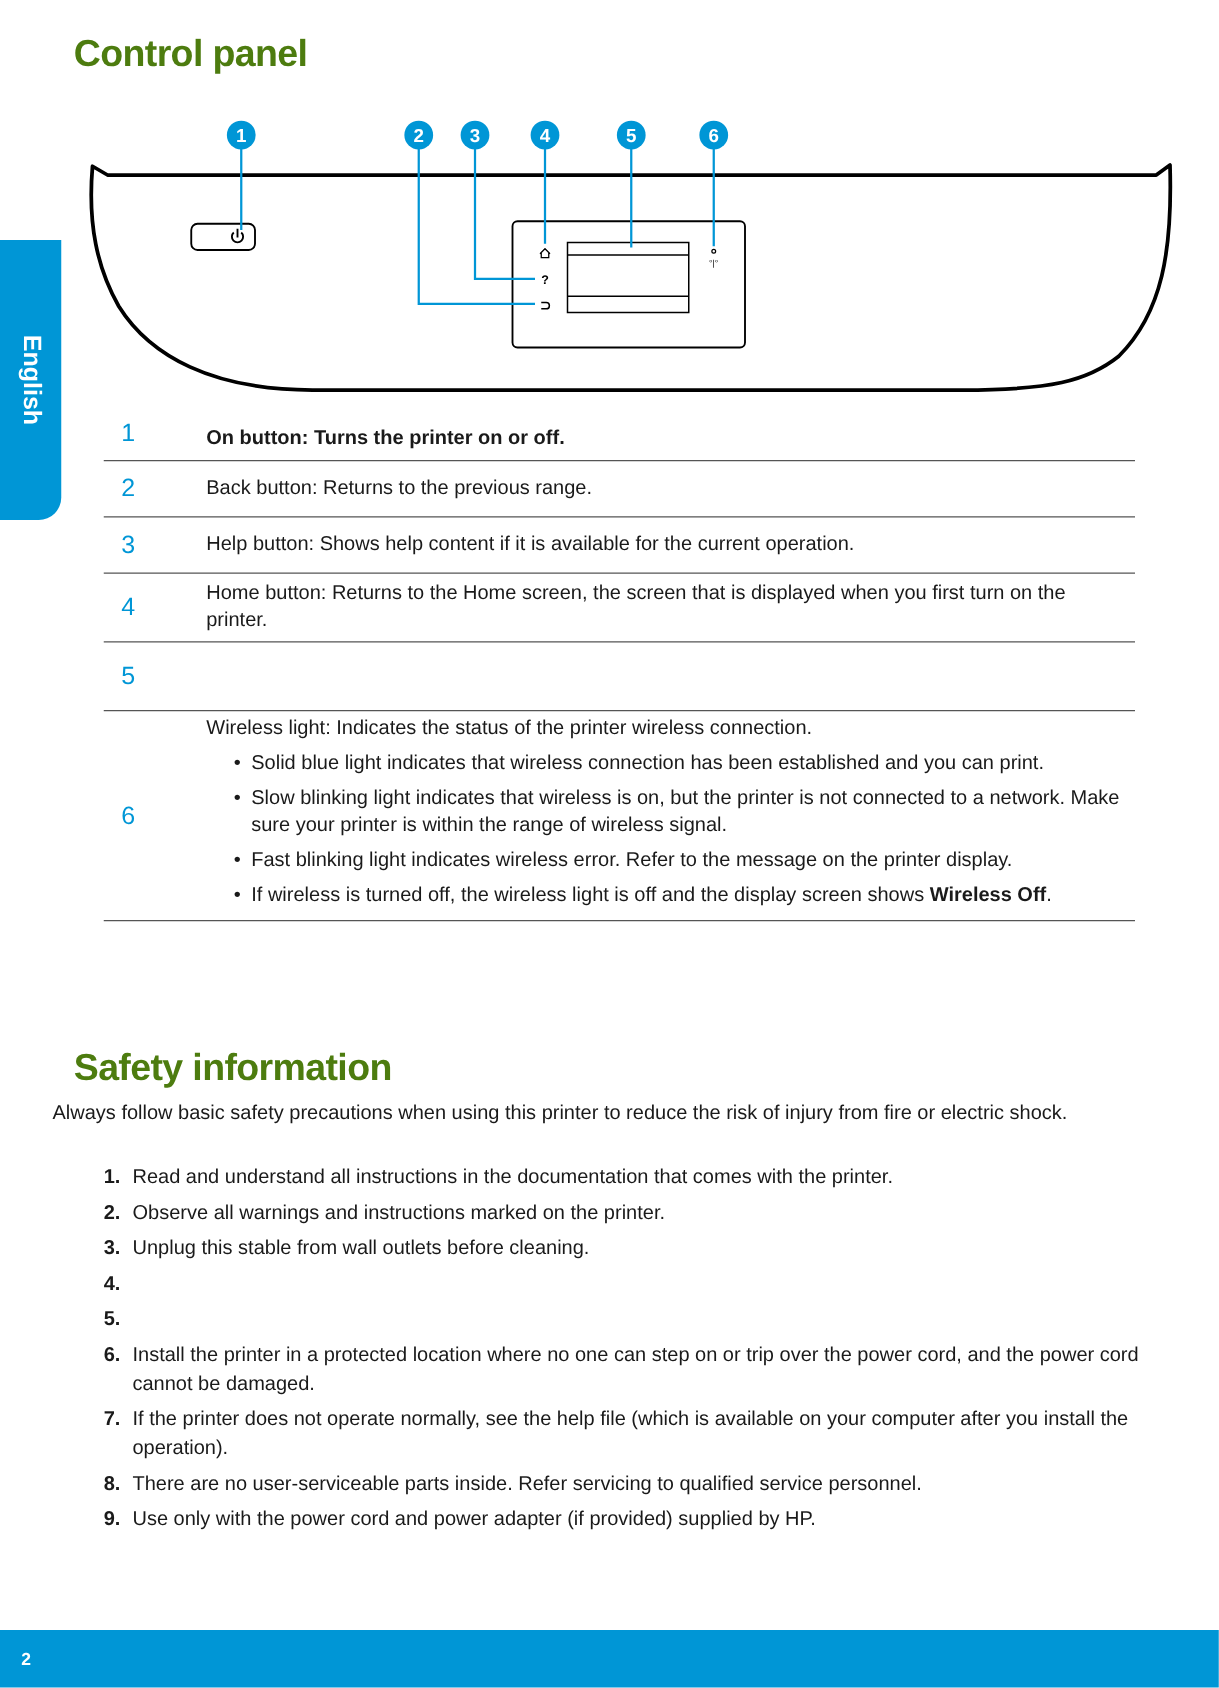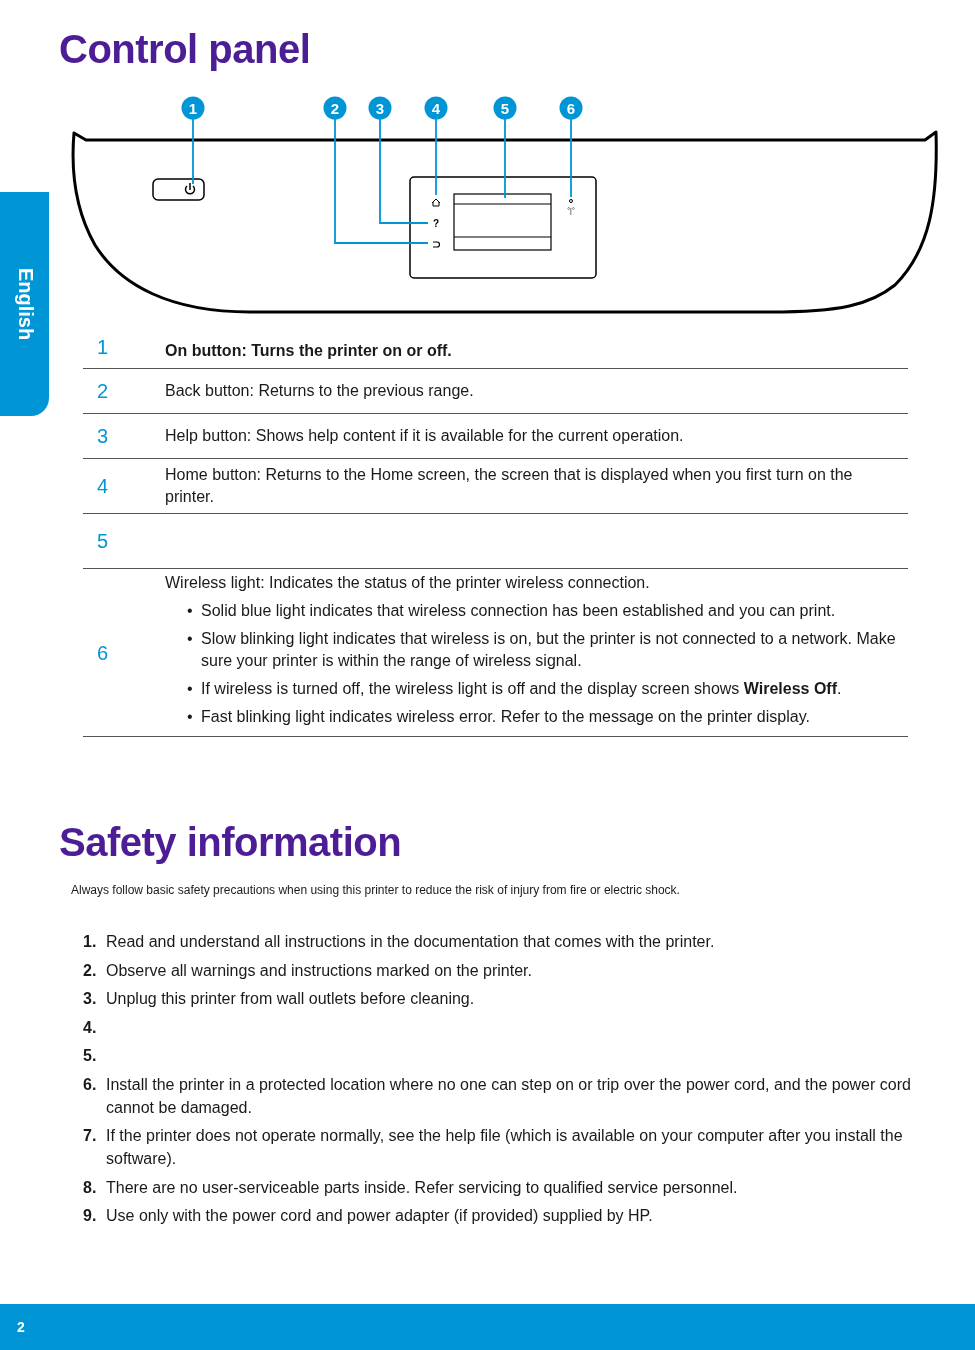--- a/index.html
+++ b/index.html
@@ -3,25 +3,25 @@
   <meta charset="utf-8">
   <style>
     html, body { margin: 0; padding: 0; }
     body {
       width: 975px; height: 1350px; position: relative; overflow: hidden;
       background: #ffffff; color: #1a1a1a;
       font-family: "Liberation Sans", sans-serif;
     }
     .h1 {
       position: absolute; left: 59px; margin: 0;
-      color: #4c1d95; font-weight: bold; font-size: 40px; letter-spacing: -0.5px;
+      color: #4d7c0f; font-weight: bold; font-size: 30px; letter-spacing: -0.5px;
       font-family: "Liberation Sans", sans-serif;
     }
     #cp-title { top: 27px; }
-    #safety-title { top: 820px; }
+    #safety-title { top: 838px; }
 
     .lang-tab {
       position: absolute; left: 0; top: 192px; width: 49px; height: 224px;
       background: #0096d6; border-bottom-right-radius: 18px;
     }
     .lang-tab span {
       position: absolute; left: 50%; top: 50%;
       transform: translate(-50%, -50%) rotate(90deg);
       color: #fff; font-weight: bold; font-size: 20px; white-space: nowrap;
     }
@@ -37,22 +37,22 @@
     }
     .row .num {
       width: 82px; flex: none; color: #0096d6; font-size: 20px; padding-left: 14px; box-sizing: border-box;
     }
     .row .desc { flex: 1; padding-right: 10px; }
     .row ul { margin: 6px 0 0 0; padding-left: 22px; list-style: none; }
     .row li { position: relative; padding-left: 14px; margin-bottom: 6px; }
     .row li::before { content: "•"; position: absolute; left: 0; }
 
     .intro {
-      position: absolute; left: 71px; top: 879px; width: 870px;
-      font-size: 12px; line-height: 23px; margin: 0;
+      position: absolute; left: 42px; top: 879px; width: 870px;
+      font-size: 16px; line-height: 23px; margin: 0;
     }
     .steps {
       position: absolute; left: 83px; top: 930px; width: 865px;
       margin: 0; padding: 0; list-style: none;
       font-size: 16px; line-height: 23px;
     }
     .steps li { display: flex; margin-bottom: 5.5px; }
     .steps .n { width: 23px; flex: none; font-weight: bold; }
 
     .footer {
@@ -142,56 +142,56 @@
   <div class="row" style="height:54px;">
     <div class="num">5</div>
   </div>
   <div class="row" style="height:167px;">
     <div class="num">6</div>
     <div class="desc">
       <div>Wireless light: Indicates the status of the printer wireless connection.</div>
       <ul>
         <li>Solid blue light indicates that wireless connection has been established and you can print.</li>
         <li>Slow blinking light indicates that wireless is on, but the printer is not connected to a network. Make sure your printer is within the range of wireless signal.</li>
+        <li>Fast blinking light indicates wireless error. Refer to the message on the printer display.</li>
         <li><span>If wireless is turned off, the wireless light is off and the display screen shows </span><b>Wireless Off</b><span>.</span></li>
-        <li>Fast blinking light indicates wireless error. Refer to the message on the printer display.</li>
       </ul>
     </div>
   </div>
 </div>
 
 <h1 class="h1" id="safety-title">Safety information</h1>
 <p class="intro">Always follow basic safety precautions when using this printer to reduce the risk of injury from fire or electric shock.</p>
 
 <ol class="steps">
   <li>
       <span class="n">1.</span>
       <span>Read and understand all instructions in the documentation that comes with the printer.</span>
     </li>
   <li>
       <span class="n">2.</span>
       <span>Observe all warnings and instructions marked on the printer.</span>
     </li>
   <li>
       <span class="n">3.</span>
-      <span>Unplug this printer from wall outlets before cleaning.</span>
+      <span>Unplug this stable from wall outlets before cleaning.</span>
     </li>
   <li>
       <span class="n">4.</span>
     </li>
   <li>
       <span class="n">5.</span>
     </li>
   <li>
       <span class="n">6.</span>
       <span>Install the printer in a protected location where no one can step on or trip over the power cord, and the power cord cannot be damaged.</span>
     </li>
   <li>
       <span class="n">7.</span>
-      <span>If the printer does not operate normally, see the help file (which is available on your computer after you install the software).</span>
+      <span>If the printer does not operate normally, see the help file (which is available on your computer after you install the operation).</span>
     </li>
   <li>
       <span class="n">8.</span>
       <span>There are no user-serviceable parts inside. Refer servicing to qualified service personnel.</span>
     </li>
   <li>
       <span class="n">9.</span>
       <span>Use only with the power cord and power adapter (if provided) supplied by HP.</span>
     </li>
 </ol>

